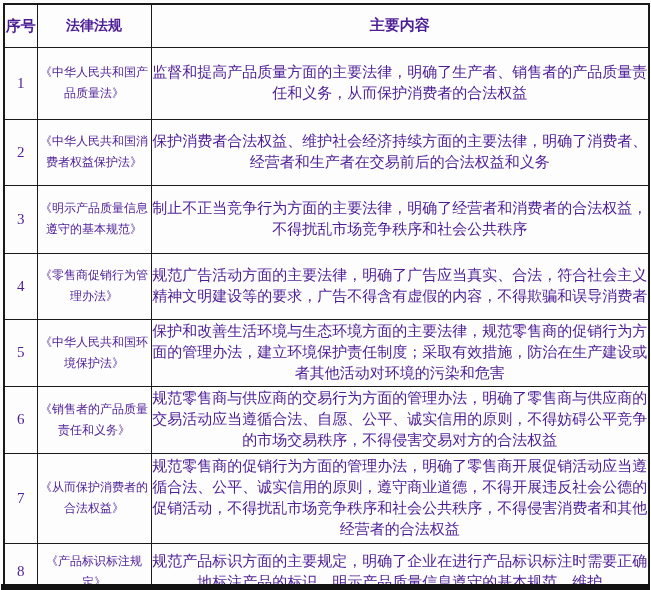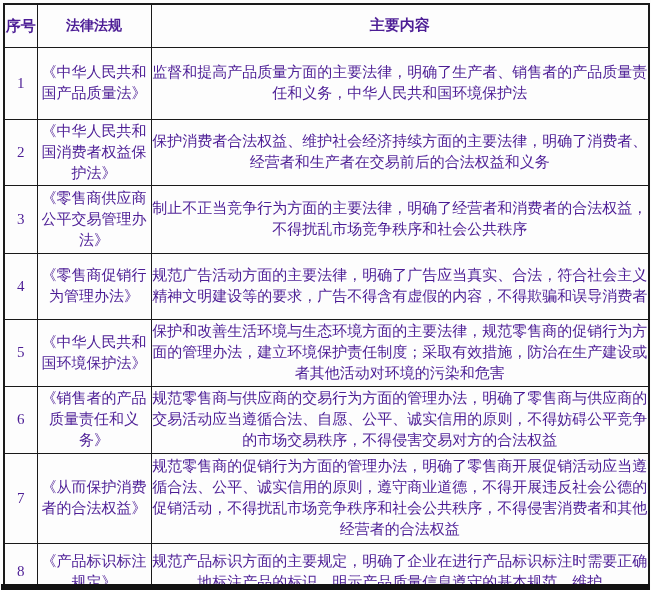--- a/index.html
+++ b/index.html
@@ -27,21 +27,21 @@
     vertical-align: middle;
     text-align: center;
     overflow: hidden;
     padding: 0;
     box-sizing: border-box;
   }
   th.h-no { width: 33px; font-size: 15px; font-weight: bold; line-height: 20px; word-break: break-all; padding: 0 8px; }
   th.h-law { width: 114px; font-size: 14px; font-weight: bold; margin-left: 32px; }
   th.h-content { width: 498px; font-size: 15px; font-weight: bold; }
   td.num { font-size: 15px; }
-  td.law { font-size: 15px; line-height: 21px; padding: 0 3px; }
+  td.law { font-size: 12px; line-height: 21px; padding: 0 3px; }
   td.content { font-size: 15px; line-height: 21px; padding: 0 19px; }
   .bottom-edge {
     position: absolute;
     left: 1px;
     right: 1px;
     bottom: 0;
     height: 6px;
     background: #121212;
   }
 </style>
@@ -52,30 +52,30 @@
   <table class="laws">
     <tbody>
         <tr style="height:43px;">
       <th class="h-no">序号</th>
       <th class="h-law">法律法规</th>
       <th class="h-content">主要内容</th>
     </tr>
     <tr style="height:72px;">
       <td class="num">1</td>
       <td class="law">《中华人民共和国产品质量法》</td>
-      <td class="content">监督和提高产品质量方面的主要法律，明确了生产者、销售者的产品质量责任和义务，中华人民共和国环境保护法</td>
+      <td class="content">监督和提高产品质量方面的主要法律，明确了生产者、销售者的产品质量责任和义务，从而保护消费者的合法权益</td>
     </tr>
     <tr style="height:66px;">
       <td class="num">2</td>
       <td class="law">《中华人民共和国消费者权益保护法》</td>
       <td class="content">保护消费者合法权益、维护社会经济持续方面的主要法律，明确了消费者、经营者和生产者在交易前后的合法权益和义务</td>
     </tr>
     <tr style="height:68px;">
       <td class="num">3</td>
-      <td class="law">《零售商供应商公平交易管理办法》</td>
+      <td class="law">《明示产品质量信息遵守的基本规范》</td>
       <td class="content">制止不正当竞争行为方面的主要法律，明确了经营者和消费者的合法权益，不得扰乱市场竞争秩序和社会公共秩序</td>
     </tr>
     <tr style="height:66px;">
       <td class="num">4</td>
       <td class="law">《零售商促销行为管理办法》</td>
       <td class="content">规范广告活动方面的主要法律，明确了广告应当真实、合法，符合社会主义精神文明建设等的要求，广告不得含有虚假的内容，不得欺骗和误导消费者</td>
     </tr>
     <tr style="height:67px;">
       <td class="num">5</td>
       <td class="law">《中华人民共和国环境保护法》</td>

